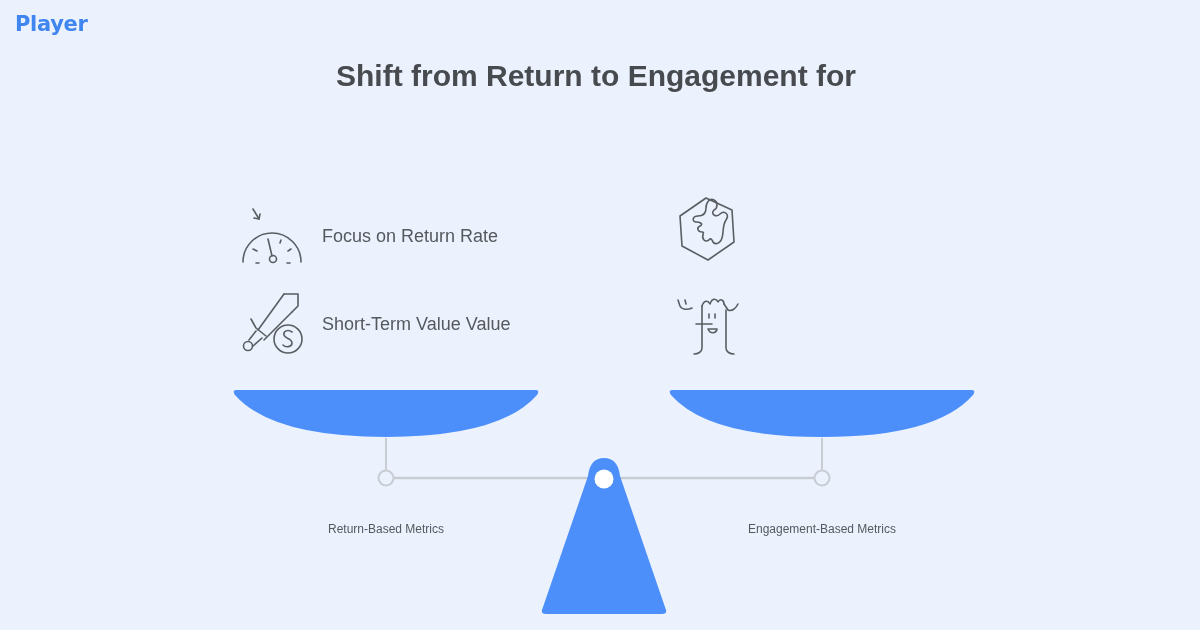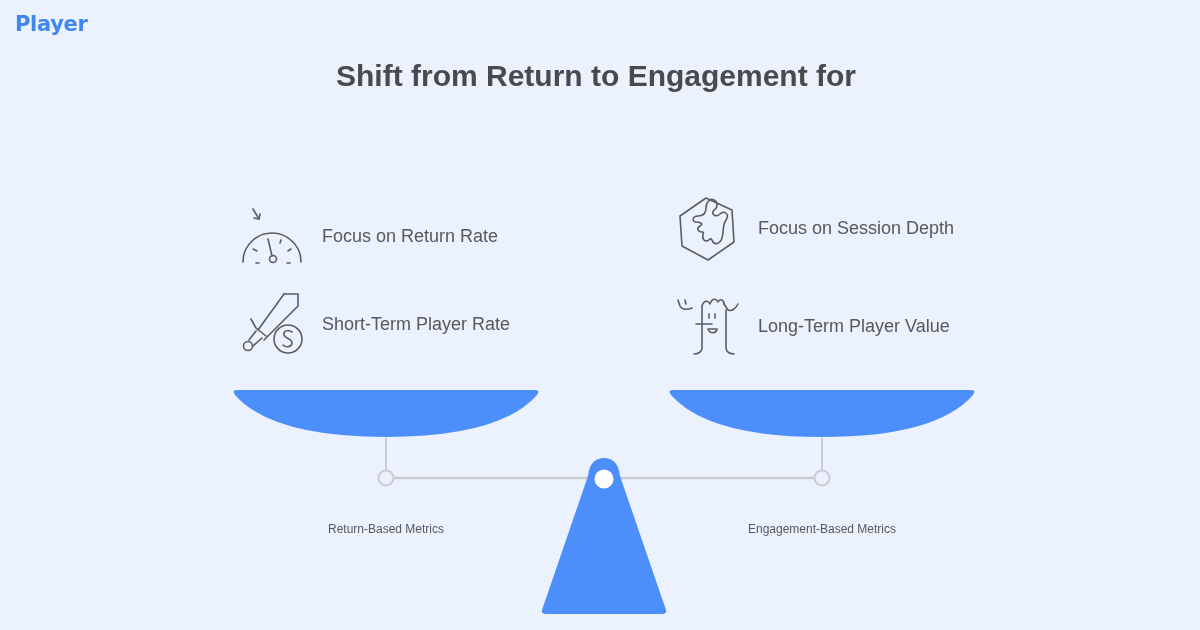--- a/index.html
+++ b/index.html
@@ -75,49 +75,47 @@
       <path d="M48 6 L22 42"></path>
       <path d="M56 24 L28 52"></path>
       <path d="M15 31 L20 40 L30 48"></path>
       <path d="M20 43 L13 52"></path>
       <path d="M26 50 L17 58"></path>
       <circle cx="12" cy="58" r="4.5"></circle>
       <circle cx="52" cy="51" r="14"></circle>
       <path d="M56 44 C52 41 47 43 48 47 C49 51 56 50 56 55 C56 59 50 60 47 57"></path>
     </svg>
   </span>
-  <span class="label">Short-Term Player Rate</span>
+  <span class="label">Short-Term Value Value</span>
 </div>
 
 <div class="item" style="left:672px; top:192px;">
   <span class="icon">
     <svg viewBox="0 0 72 72" fill="none" stroke="#5a5e63" stroke-width="1.6" stroke-linecap="round" stroke-linejoin="round">
       <path d="M34 6 L60 18 L62 50 L36 68 L10 54 L8 24 Z"></path>
       <path d="M42 8 C46 10 46 16 42 18 C38 22 44 26 48 22 C52 18 58 22 54 28 C50 34 52 40 50 46 C48 52 42 54 40 48 C38 44 36 52 32 48 C28 44 34 40 30 40 C26 40 24 36 28 34 C32 32 28 30 24 30 C20 30 20 24 26 24 C32 24 34 20 34 16 C34 10 38 6 42 8 Z"></path>
     </svg>
   </span>
-  <span class="label">Focus on Session Depth</span>
 </div>
 
 <div class="item" style="left:672px; top:290px;">
   <span class="icon">
     <svg viewBox="0 0 72 72" fill="none" stroke="#5a5e63" stroke-width="1.6" stroke-linecap="round" stroke-linejoin="round">
       <path d="M6 10 L8 16 C10 20 16 20 20 18"></path>
       <path d="M13 10 L14 14"></path>
       <path d="M30 16 C32 10 36 10 38 14 C40 8 44 8 46 12 C48 8 52 10 52 14"></path>
       <path d="M30 16 L30 58 C30 62 26 64 22 64"></path>
       <path d="M52 14 L56 20 C60 22 64 18 66 14"></path>
       <path d="M54 20 L54 58 C54 62 58 64 62 64"></path>
       <path d="M24 34 L40 34"></path>
       <path d="M37 24 L37 28"></path>
       <path d="M43 24 L43 28"></path>
       <path d="M36 39 C38 44 44 44 45 39 Z"></path>
     </svg>
   </span>
-  <span class="label">Long-Term Player Value</span>
 </div>
 
 <svg class="scale" viewBox="0 0 1200 630">
 
   <line x1="392" y1="478" x2="816" y2="478" stroke="#c9cdd3" stroke-width="2.5"></line>
 
   <line x1="386" y1="438" x2="386" y2="471" stroke="#c9cdd3" stroke-width="2"></line>
   <line x1="822" y1="438" x2="822" y2="471" stroke="#c9cdd3" stroke-width="2"></line>
   <circle cx="386" cy="478" r="7.5" fill="#ebf2fd" stroke="#c9cdd3" stroke-width="2"></circle>
   <circle cx="822" cy="478" r="7.5" fill="#ebf2fd" stroke="#c9cdd3" stroke-width="2"></circle>

